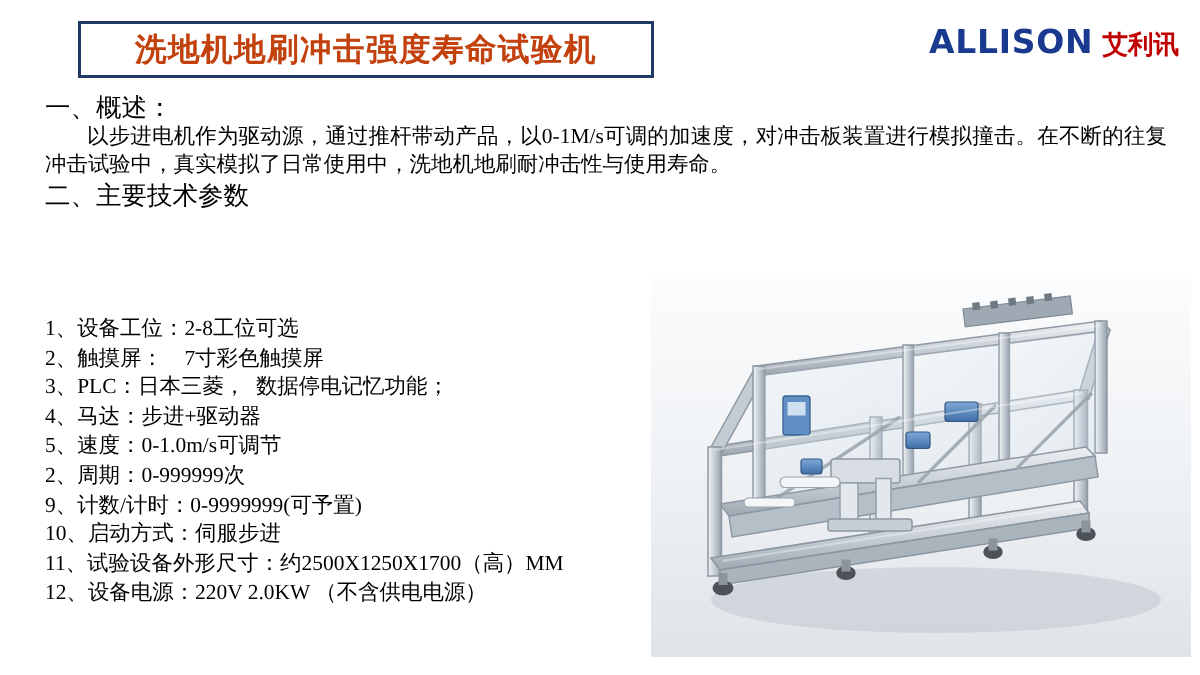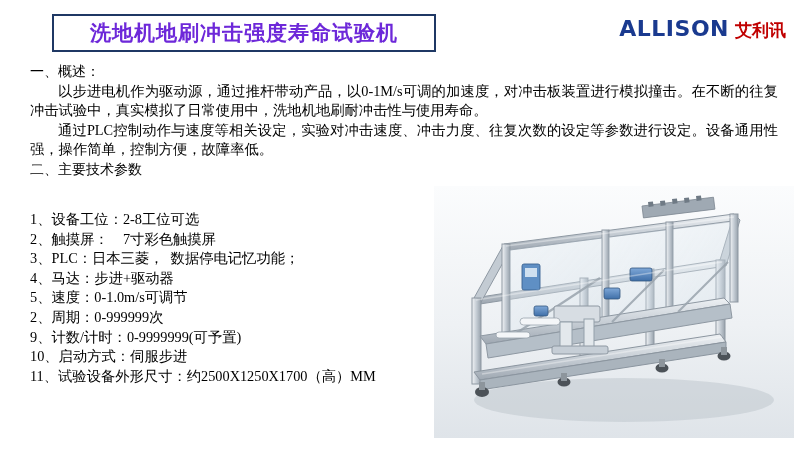--- a/index.html
+++ b/index.html
@@ -33,21 +33,21 @@
     box-sizing: border-box;
     display: flex;
     align-items: center;
     justify-content: center;
     background: #ffffff;
   }
   .title-text {
     font-family: "DejaVu Sans", "Liberation Sans", sans-serif;
     font-size: 21px;
     font-weight: bold;
-    color: #6d28d9;
+    color: #c2410c;
     letter-spacing: 1px;
     line-height: 1;
   }
 
   .brand {
     position: absolute;
     right: 14px;
     top: 16px;
     display: flex;
     align-items: baseline;
@@ -78,21 +78,21 @@
   .para {
     font-size: 14.3px;
     line-height: 19.5px;
     margin: 0;
     text-align: justify;
   }
   .para.ind {
     text-indent: 28px;
   }
   .section-head {
-    font-size: 14px;
+    font-size: 17px;
     line-height: 19.5px;
   }
   .spec-list {
     position: absolute;
     left: 30px;
     top: 210px;
     width: 420px;
   }
   .spec-item {
     font-size: 14.3px;
@@ -122,34 +122,34 @@
   </div>
 
   <div class="brand">
     <span class="brand-en">ALLISON</span>
     <span class="brand-cn">艾利讯</span>
   </div>
 
   <div class="content">
     <div class="section-head">一、概述：</div>
     <p class="para ind">以步进电机作为驱动源，通过推杆带动产品，以0-1M/s可调的加速度，对冲击板装置进行模拟撞击。在不断的往复冲击试验中，真实模拟了日常使用中，洗地机地刷耐冲击性与使用寿命。</p>
-    <p class="para ind">通过PLC控制动作与速度等相关设定，实验对冲击速度、冲击力度、往复次数的设定等参数进行设定。设备通用性强，操作简单，控制方便，故障率低。</p>
     <div class="section-head">二、主要技术参数</div>
   </div>
 
   <div class="spec-list">
     <div class="spec-item">1、设备工位：2-8工位可选</div>
     <div class="spec-item">2、触摸屏：    7寸彩色触摸屏</div>
     <div class="spec-item">3、PLC：日本三菱，  数据停电记忆功能；</div>
     <div class="spec-item">4、马达：步进+驱动器</div>
     <div class="spec-item">5、速度：0-1.0m/s可调节</div>
     <div class="spec-item">2、周期：0-999999次</div>
     <div class="spec-item">9、计数/计时：0-9999999(可予置)</div>
     <div class="spec-item">10、启动方式：伺服步进</div>
     <div class="spec-item">11、试验设备外形尺寸：约2500X1250X1700（高）MM</div>
+    <div class="spec-item">12、设备电源：220V 2.0KW （不含供电电源）</div>
   </div>
 
   <div class="photo">
     <svg width="360" height="252" viewBox="0 0 360 252" xmlns="http://www.w3.org/2000/svg">
       <defs>
         <linearGradient id="bgGrad" x1="0" y1="0" x2="0" y2="1">
           <stop offset="0%" stop-color="#fbfcfd"></stop>
           <stop offset="55%" stop-color="#eef1f4"></stop>
           <stop offset="100%" stop-color="#dfe4e9"></stop>
         </linearGradient>

